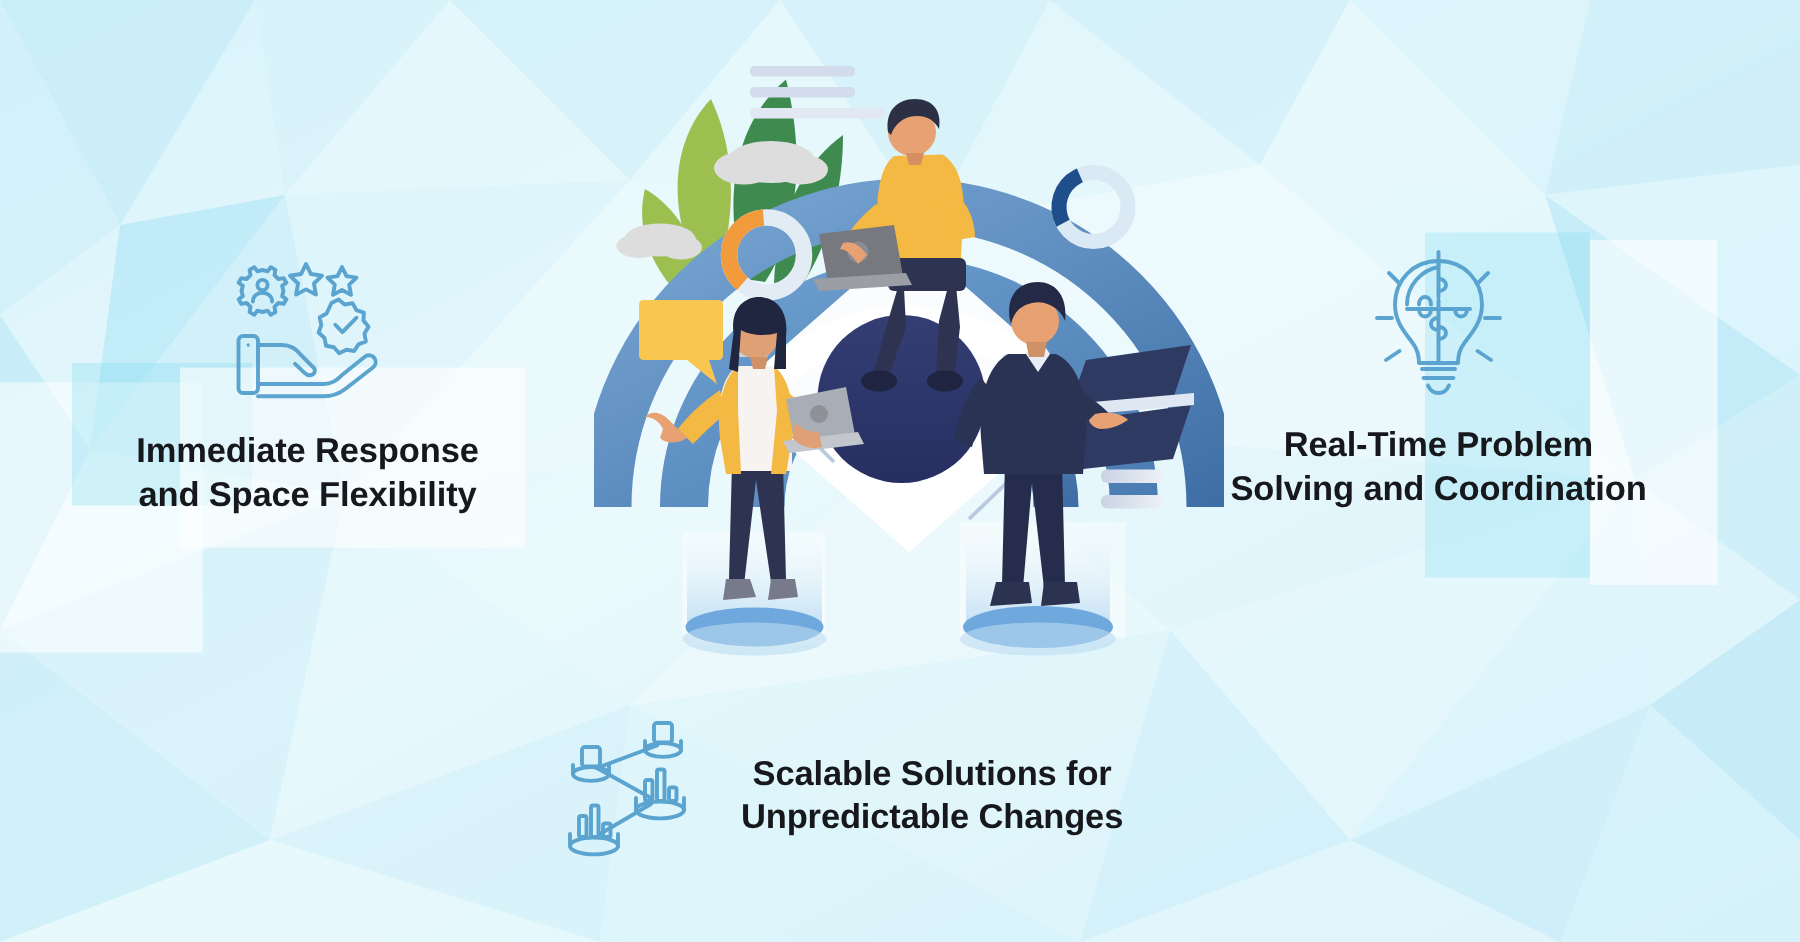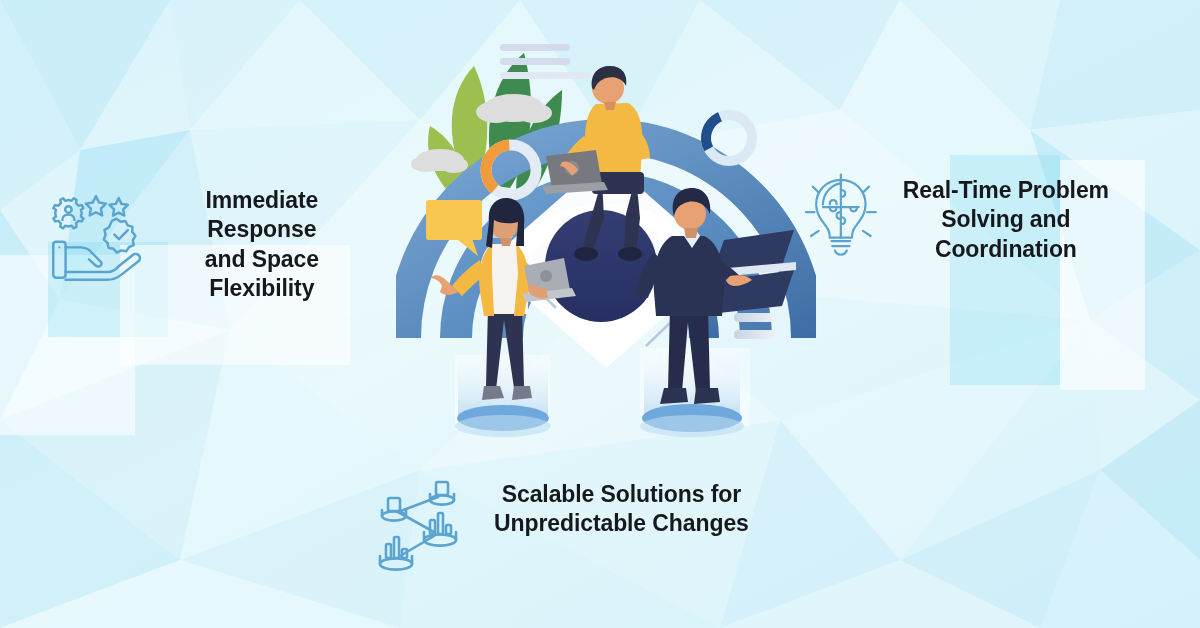--- a/index.html
+++ b/index.html
@@ -9,36 +9,36 @@
     font-family:"Liberation Sans","DejaVu Sans",sans-serif;
     background:#e2f6fb;
   }
   .stage{position:relative;width:1200px;height:628px;overflow:hidden;}
 
   
   .bg-poly{position:absolute;inset:0;width:1200px;height:628px;}
   .bg-panels{position:absolute;inset:0;width:1200px;height:628px;}
 
   
-  .feature{position:absolute;display:flex;align-items:center;}
+  .feature{position:absolute;display:flex;flex-direction:column;align-items:center;}
   .feature .ficon{display:block;}
   .feature .flabel{
     margin-top:14px;text-align:center;color:#17181c;
     font-size:23px;line-height:1.28;font-weight:600;
     letter-spacing:-0.1px;white-space:pre-line;
   }
 
   #feature-left{left:40px;top:168px;width:330px;}
   #feature-left .flabel{margin-top:18px;}
   #feature-right{left:794px;top:158px;width:330px;}
   #feature-right .flabel{margin-top:14px;}
 
   #feature-bottom{
     left:372px;top:480px;width:430px;
-    flex-direction:row;align-items:flex-start;justify-content:flex-start;gap:22px;
+    flex-direction:row;align-items:center;justify-content:flex-start;gap:22px;
   }
   #feature-bottom .flabel{margin-top:0;text-align:center;}
 
   
   .hero{position:absolute;left:396px;top:8px;width:420px;height:440px;}
 </style>
 </head>
 <body>
 
 <div class="stage">

